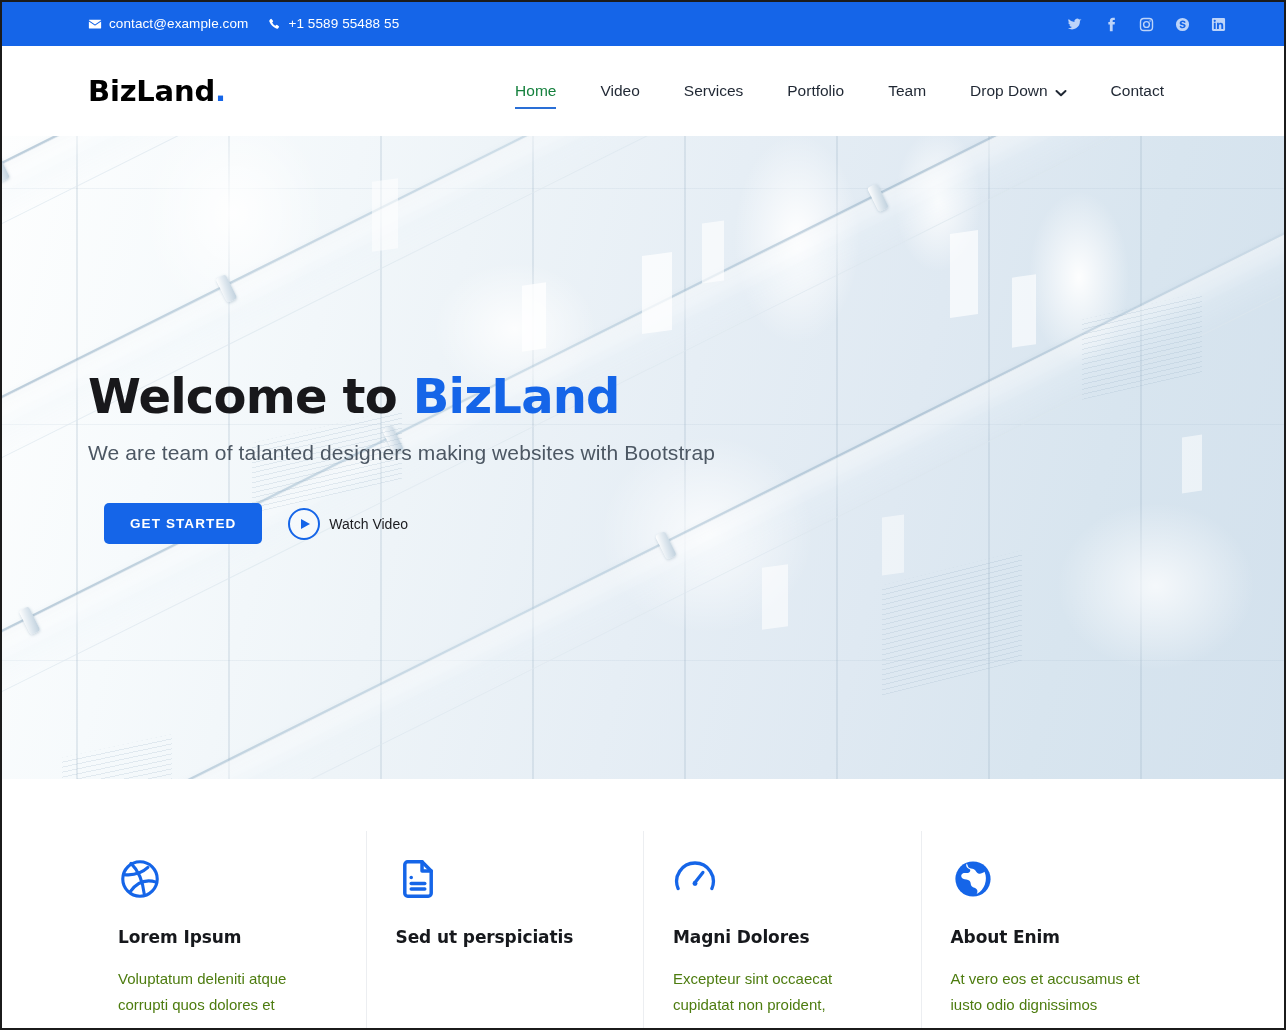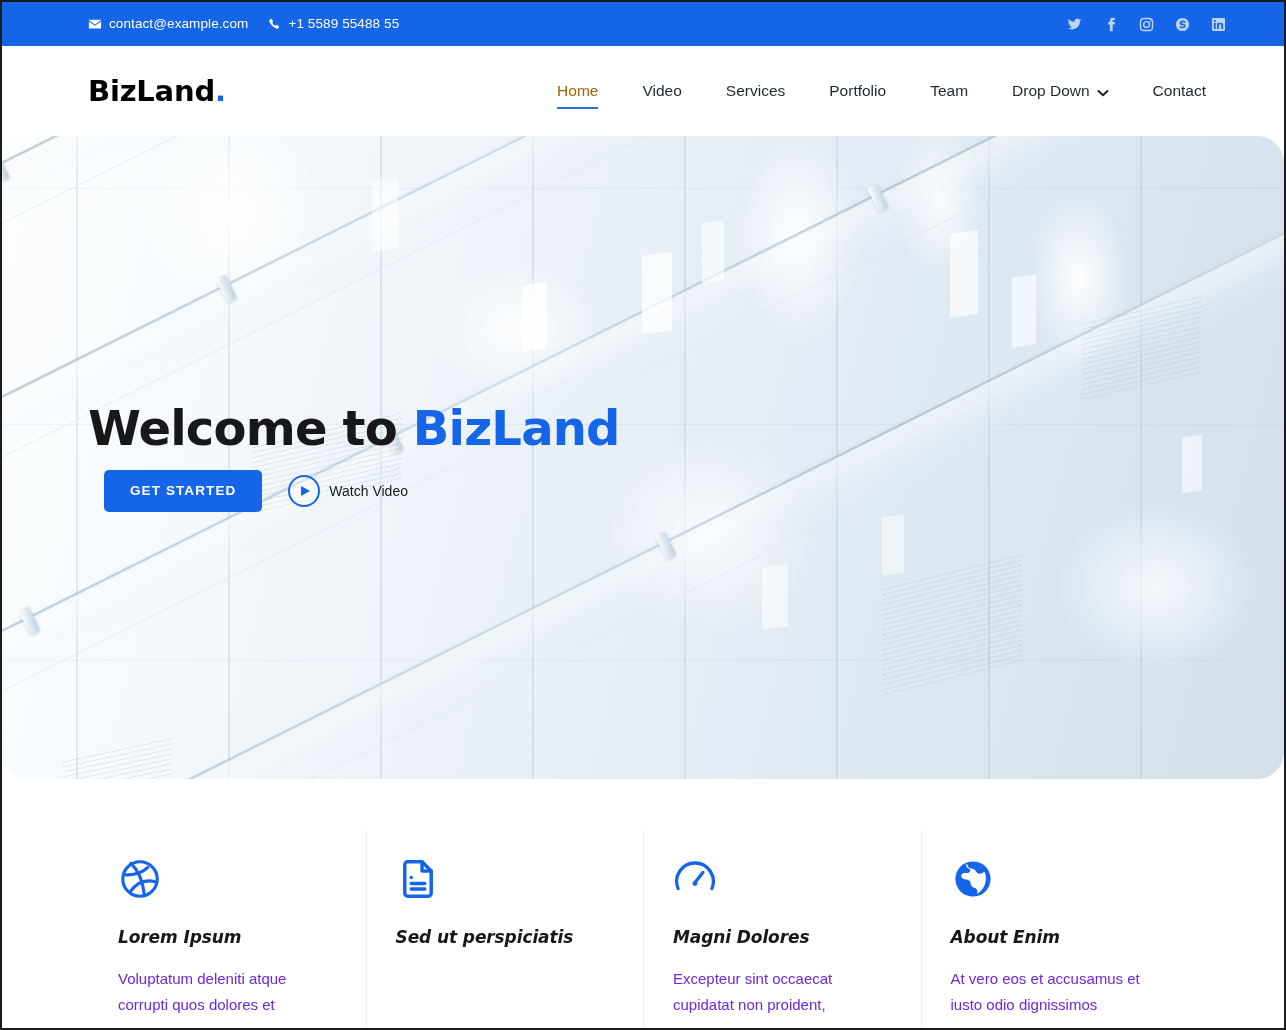--- a/index.html
+++ b/index.html
@@ -65,21 +65,21 @@
   }
   .social-link svg { display: block; }
 
   
   .header {
     position: relative;
     height: 90px;
     background: #ffffff;
     display: flex;
     align-items: center;
-    padding: 0 78px 0 86px;
+    padding: 0 120px 0 86px;
     z-index: 20;
     text-align: center;
   }
   .logo {
     font-family: "DejaVu Sans", "Liberation Sans", sans-serif;
     font-size: 29px;
     font-weight: 700;
     color: #000000;
     letter-spacing: -0.2px;
     line-height: 1;
@@ -98,39 +98,38 @@
     color: #1f2733;
     padding: 0 22px;
     line-height: 1;
     white-space: nowrap;
     display: flex;
     align-items: center;
     gap: 7px;
     cursor: pointer;
   }
   .nav-item:last-child { padding-right: 0; }
-  .nav-item.active { color: #a16207; }
+  .nav-item.active { color: #15803d; }
   .nav-item.active::after {
     content: "";
     position: absolute;
     left: 22px;
     right: 22px;
     bottom: -10px;
     height: 2.2px;
     background: #2a6fd6;
   }
   .chev { display: block; margin-top: 1px; }
 
   
   .hero {
     position: relative;
     height: 643px;
     overflow: hidden;
     background: #eef3f7;
-    border-radius: 27px;
   }
   
   .hero-photo {
     position: absolute;
     inset: 0;
     background:
       
       radial-gradient(ellipse 90px 150px at 62% 16%, rgba(255,255,255,0.98) 0%, rgba(255,255,255,0) 70%),
       radial-gradient(ellipse 70px 120px at 84% 22%, rgba(255,255,255,0.95) 0%, rgba(255,255,255,0) 72%),
       radial-gradient(ellipse 60px 100px at 73% 10%, rgba(255,255,255,0.9) 0%, rgba(255,255,255,0) 72%),
@@ -333,25 +332,24 @@
   }
   .f-icon svg { display: block; }
   .f-title {
     font-family: "DejaVu Sans", "Liberation Sans", sans-serif;
     font-size: 17px;
     font-weight: 700;
     color: #16181c;
     margin-bottom: 19px;
     line-height: 1.2;
     letter-spacing: -0.1px;
-    font-style: italic;
   }
   .f-desc {
     font-size: 15px;
-    color: #6d28d9;
+    color: #4d7c0f;
     line-height: 1.74;
   }
 </style>
 </head>
 <body>
 
 <div id="page">
 
   <div class="topbar">
     <div class="topbar-left">
@@ -490,20 +488,21 @@
     <div class="refl" style="left:948px; top:96px;  width:28px; height:84px; opacity:.75; transform:skewY(-8deg)"></div>
     <div class="refl" style="left:1010px;top:140px; width:24px; height:70px; opacity:.7; transform:skewY(-8deg)"></div>
     <div class="refl" style="left:370px; top:44px;  width:26px; height:70px; opacity:.6; transform:skewY(-8deg)"></div>
     <div class="refl" style="left:1180px;top:300px; width:20px; height:56px; opacity:.6; transform:skewY(-8deg)"></div>
     <div class="refl" style="left:760px; top:430px; width:26px; height:62px; opacity:.65; transform:skewY(-8deg)"></div>
     <div class="refl" style="left:880px; top:380px; width:22px; height:58px; opacity:.55; transform:skewY(-8deg)"></div>
 
     <div class="hero-inner">
       <h1 class="hero-title"><span>Welcome to </span><span class="accent">BizLand</span></h1>
 
+      <p class="hero-subtitle hero-sub">We are team of talanted designers making websites with Bootstrap</p>
 
       <div class="hero-actions">
         <button class="btn-primary">GET STARTED</button>
 
         <a class="watch">
           <span class="play-circle">
             <span class="play-tri"></span>
           </span>
           <span class="watch-label">Watch Video</span>
         </a>

